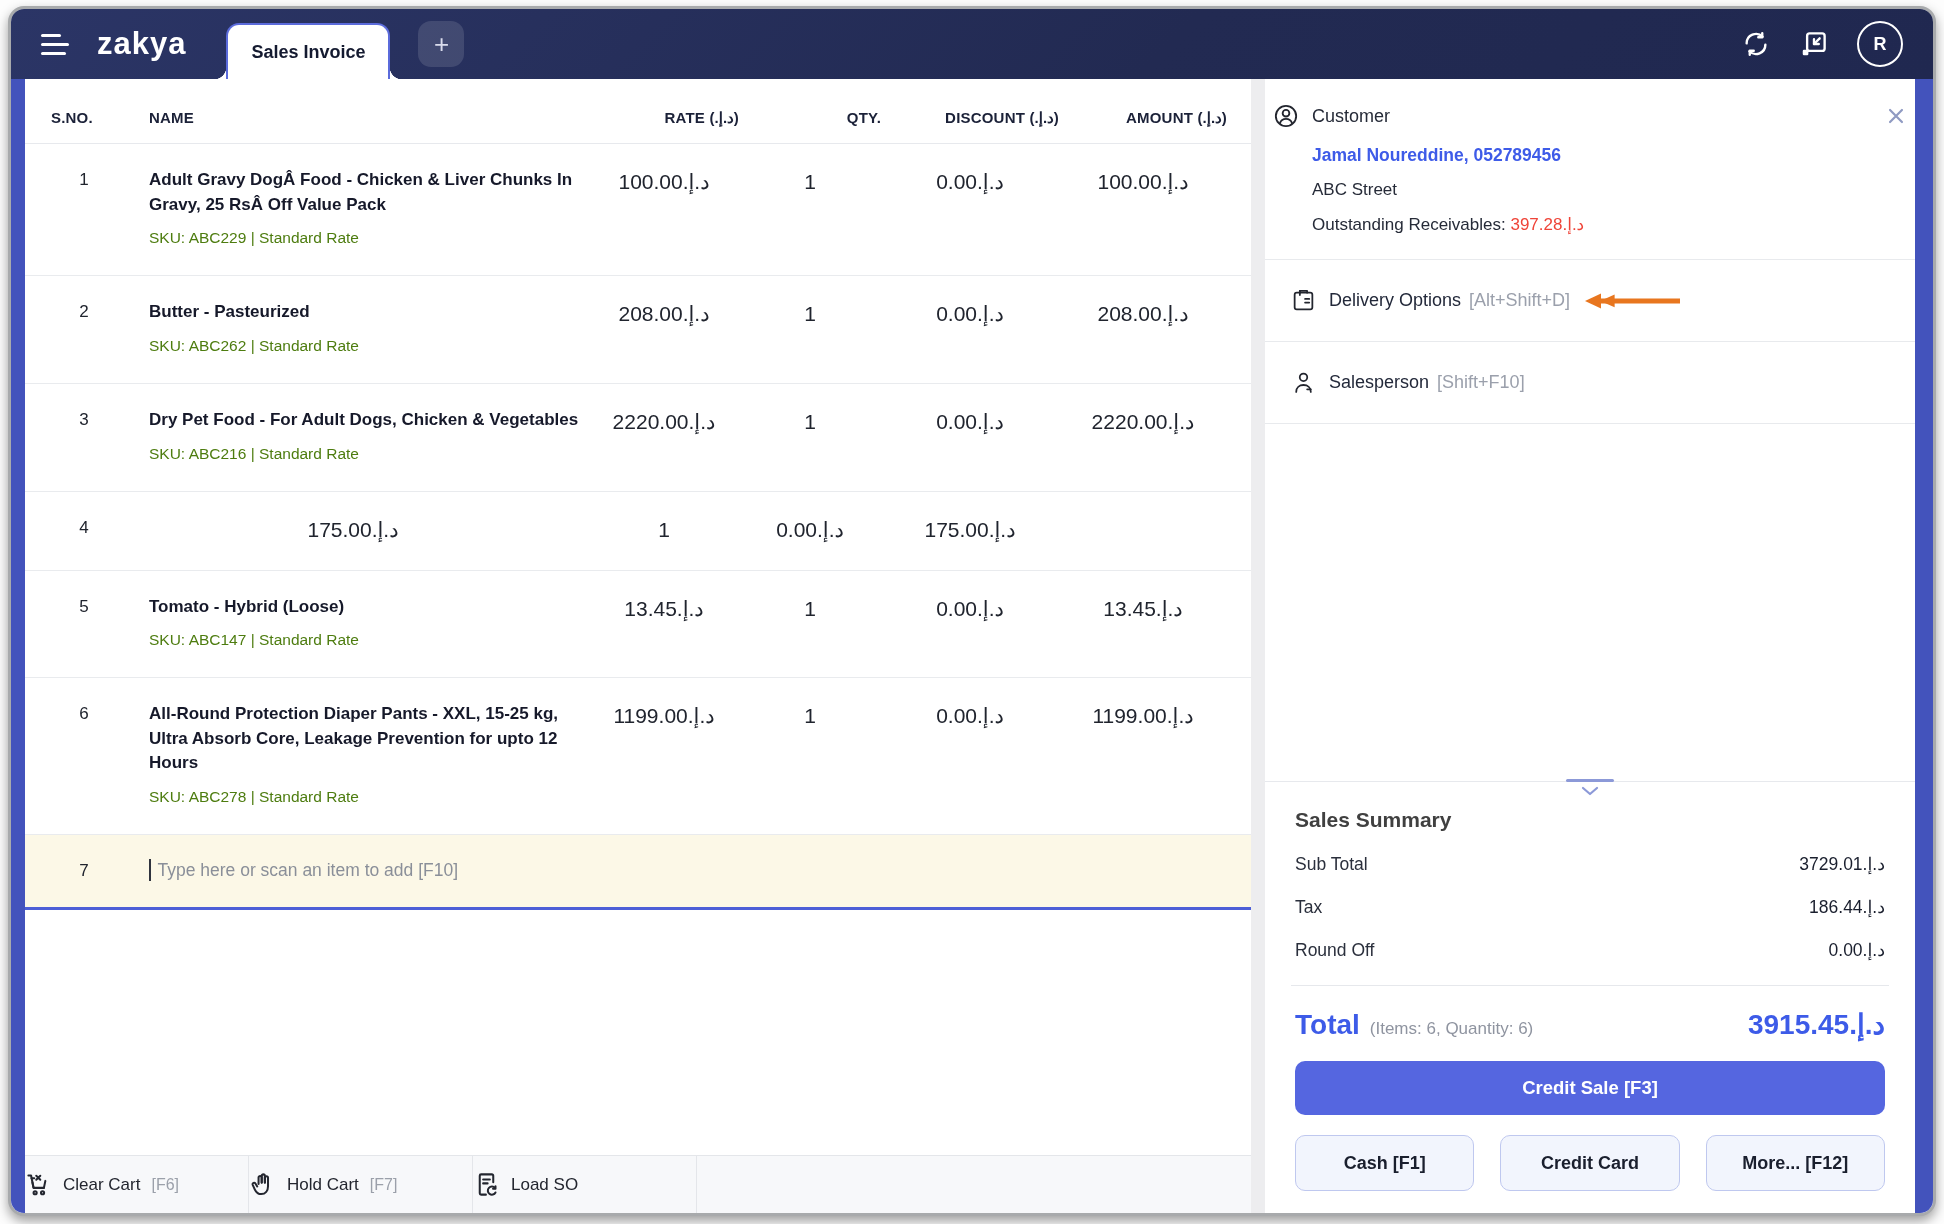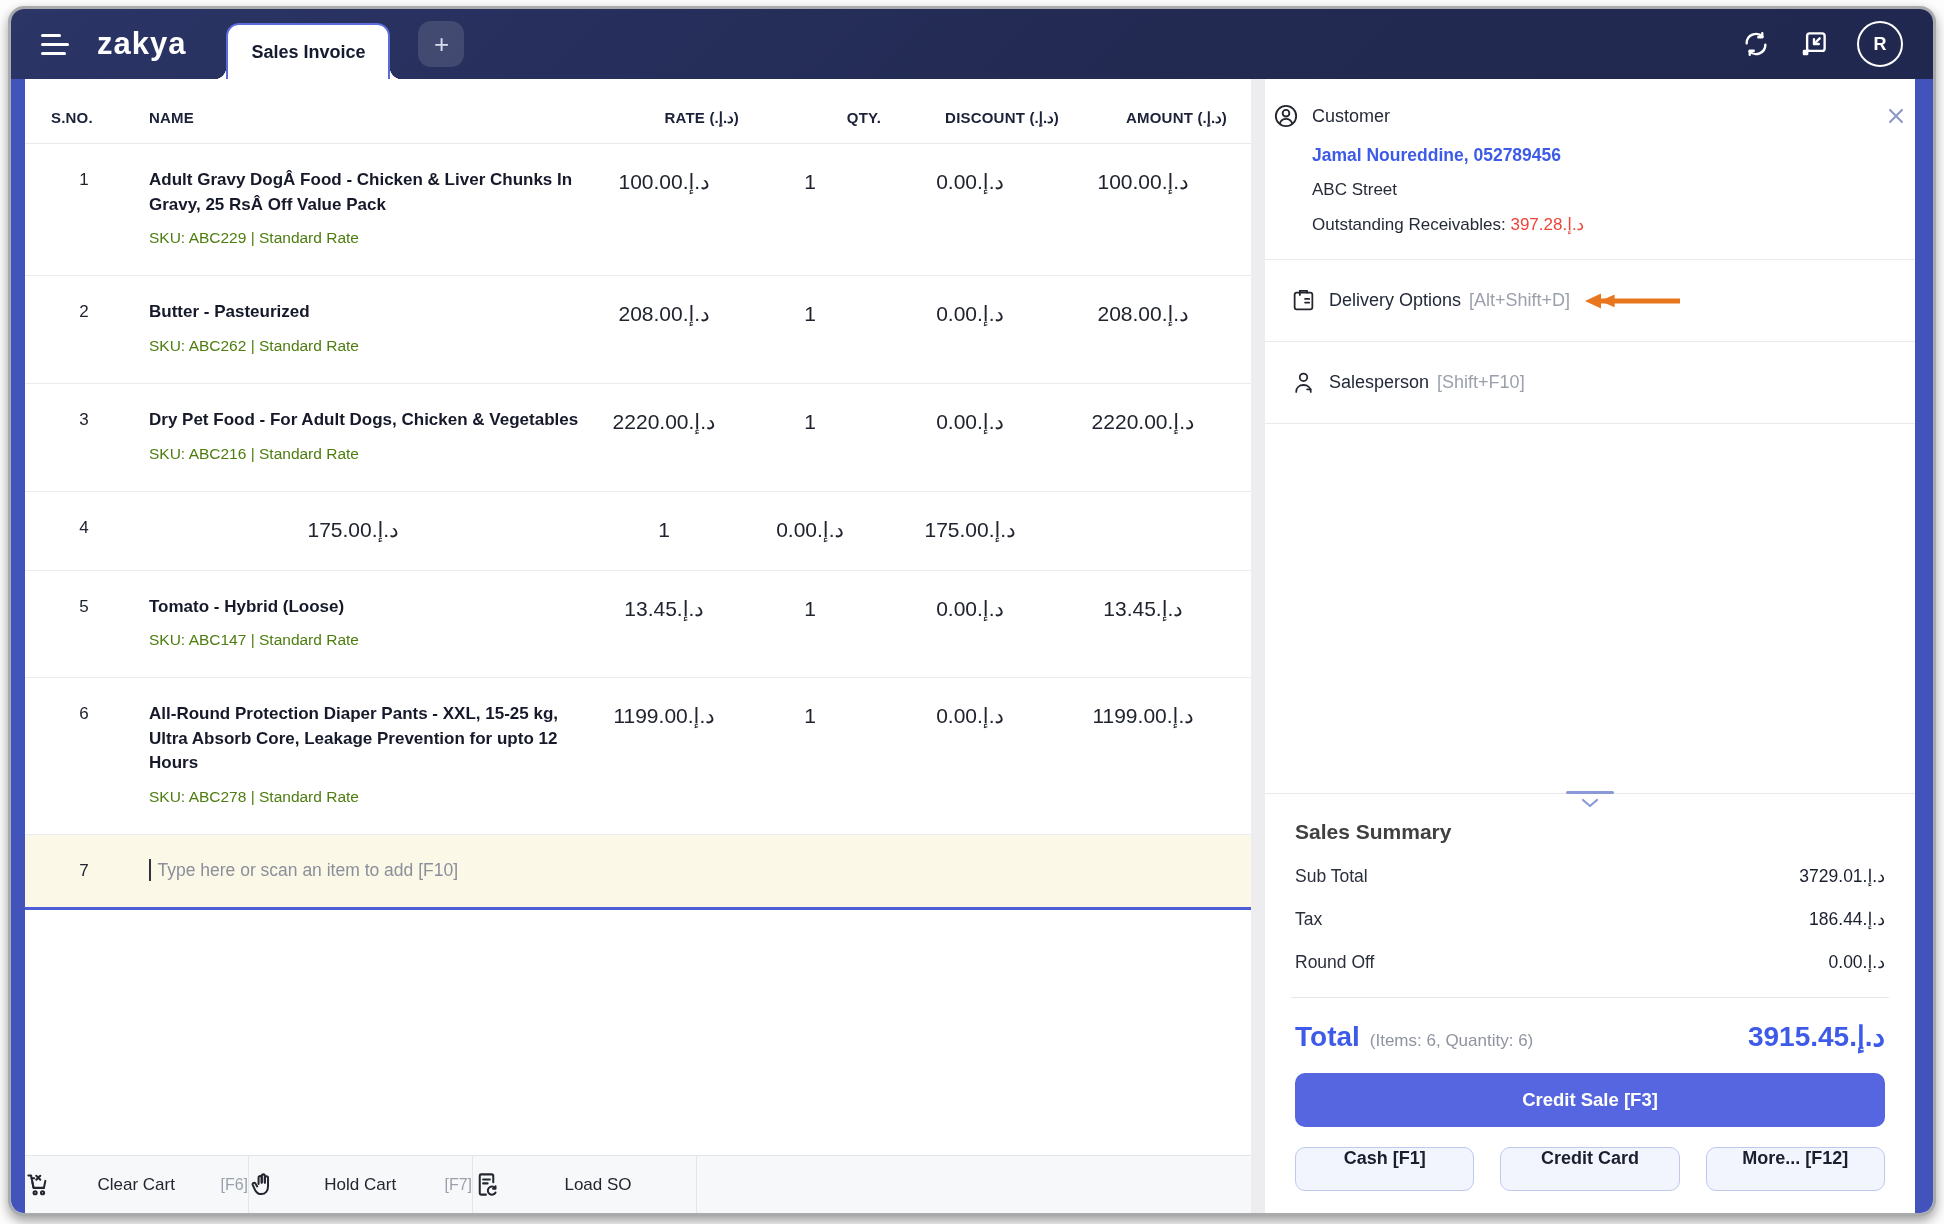--- a/index.html
+++ b/index.html
@@ -83,21 +83,21 @@
   .placeholder { font-size:17.5px; color:#8a8f99; }
   .table-space { flex:1; background:#fff; }
 
   
   .footerbar {
     flex:0 0 58px; background:#f7f8fa; border-top:1px solid #e4e6ea;
     display:flex; align-items:stretch;
   }
   .fbtn {
     width:224px; border-right:1px solid #e4e6ea;
-    display:flex; align-items:center; justify-content:space-between; gap:11px; cursor:pointer;
+    display:flex; align-items:center; justify-content:flex-start; gap:11px; cursor:pointer;
   }
   .fbtn svg { width:27px; height:27px; }
   .fbtn .flabel { font-size:17px; color:#23262f; font-weight:400; }
   .fbtn .fkey { font-size:16px; color:#9ba0aa; }
 
   
   .gap-strip { flex:0 0 14px; background:#ededef; }
 
   
   .sidebar { flex:1; background:#fff; display:flex; flex-direction:column; border-radius:0 12px 0 0; overflow:hidden; }
@@ -129,23 +129,23 @@
   .total-label { font-size:28px; font-weight:700; color:#3d5be8; }
   .total-meta { font-size:17px; color:#8f94a0; margin-left:10px; }
   .total-val { margin-left:auto; font-size:28px; font-weight:700; color:#3d5be8; }
   .credit-btn {
     margin-top:20px; height:54px; border-radius:10px; background:#5566e0;
     color:#fff; font-size:18.5px; font-weight:700;
     display:flex; align-items:center; justify-content:center; cursor:pointer;
   }
   .pay-row { display:flex; gap:26px; margin-top:20px; margin-bottom:22px; }
   .pay-btn {
-    flex:1; height:44px; border-radius:10px; background:#f2f5fd; border:1.5px solid #bfc8ef;
+    flex:1; height:56px; border-radius:10px; background:#f2f5fd; border:1.5px solid #bfc8ef;
     font-size:18px; font-weight:700; color:#1a1f2e;
-    display:flex; justify-content:center; cursor:pointer;
+    display:flex; align-items:center; justify-content:center; cursor:pointer;
   }
 </style>
 </head>
 <body>
 
 <div class="frame">
 
   <div class="topbar">
     <div class="hamburger">
         <i></i>

